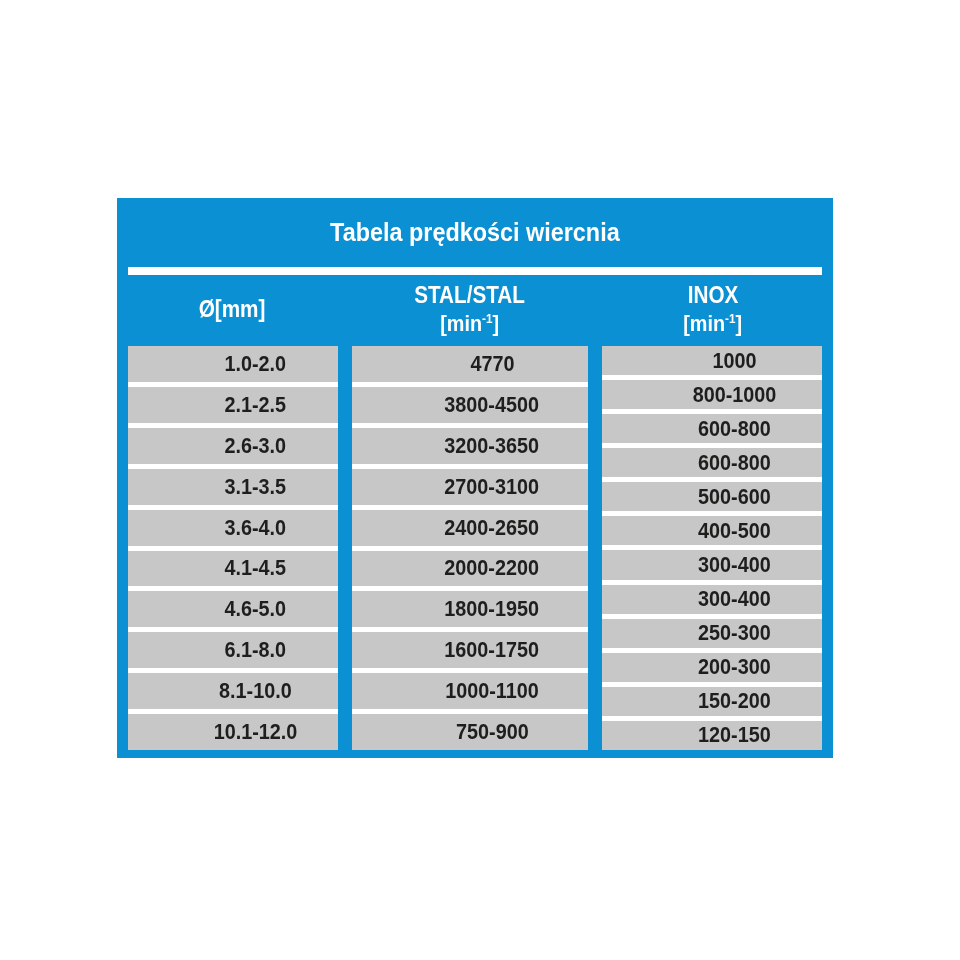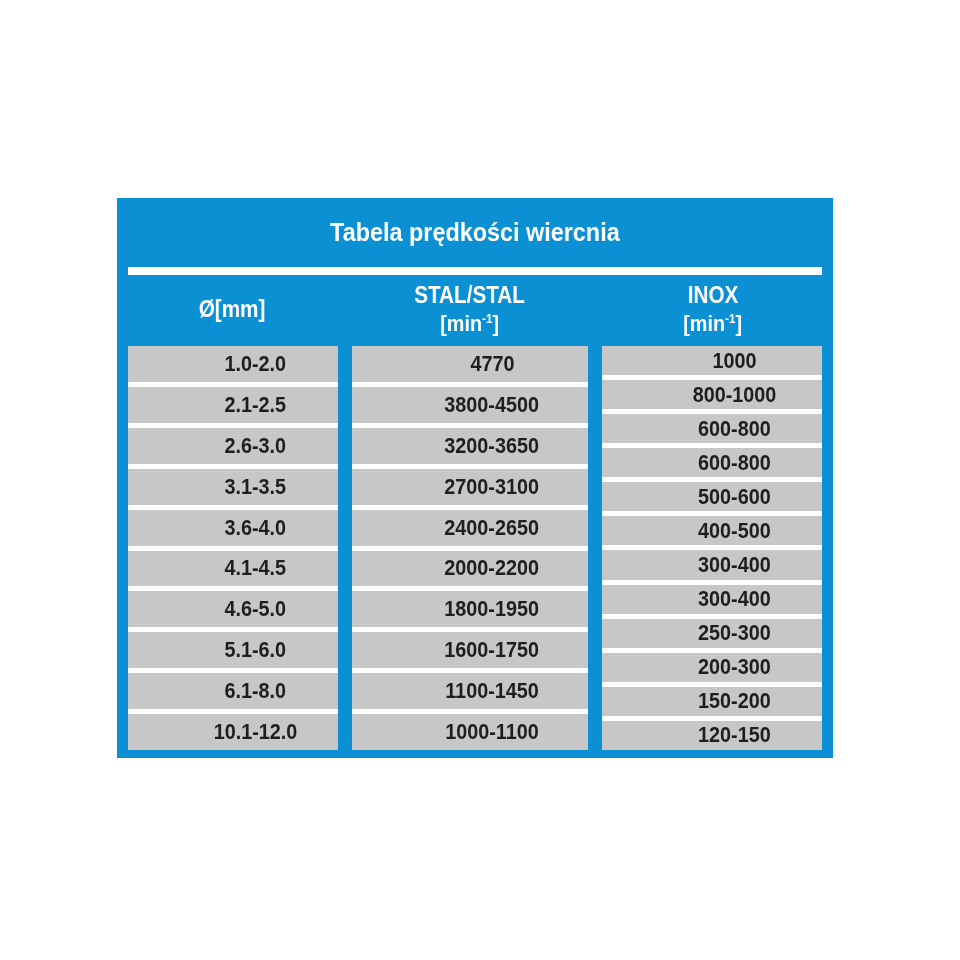--- a/index.html
+++ b/index.html
@@ -143,26 +143,26 @@
         <div class="cell">
             <span class="cond">3.6-4.0</span>
           </div>
         <div class="cell">
             <span class="cond">4.1-4.5</span>
           </div>
         <div class="cell">
             <span class="cond">4.6-5.0</span>
           </div>
         <div class="cell">
-            <span class="cond">5.1-6.0</span>
-          </div>
-        <div class="cell">
             <span class="cond">6.1-8.0</span>
           </div>
         <div class="cell">
+            <span class="cond">8.1-10.0</span>
+          </div>
+        <div class="cell">
             <span class="cond">10.1-12.0</span>
           </div>
       </div>
 
       <div class="body-col">
         <div class="cell">
             <span class="cond">4770</span>
           </div>
         <div class="cell">
             <span class="cond">3800-4500</span>
@@ -179,24 +179,24 @@
         <div class="cell">
             <span class="cond">2000-2200</span>
           </div>
         <div class="cell">
             <span class="cond">1800-1950</span>
           </div>
         <div class="cell">
             <span class="cond">1600-1750</span>
           </div>
         <div class="cell">
-            <span class="cond">1100-1450</span>
-          </div>
-        <div class="cell">
             <span class="cond">1000-1100</span>
+          </div>
+        <div class="cell">
+            <span class="cond">750-900</span>
           </div>
       </div>
 
       <div class="body-col">
         <div class="cell">
             <span class="cond">1000</span>
           </div>
         <div class="cell">
             <span class="cond">800-1000</span>
           </div>

